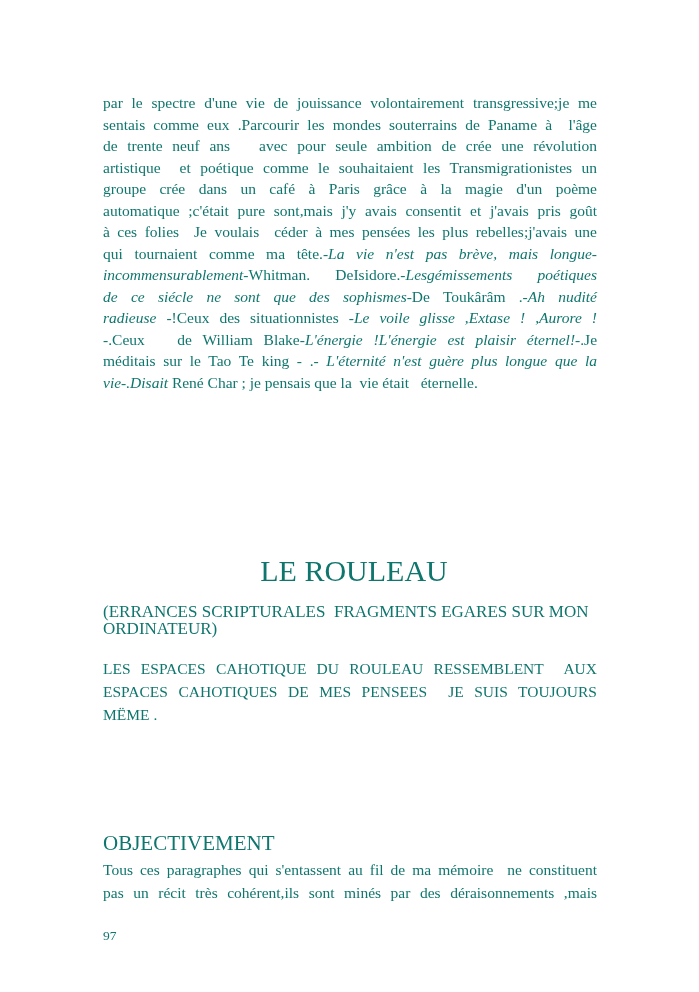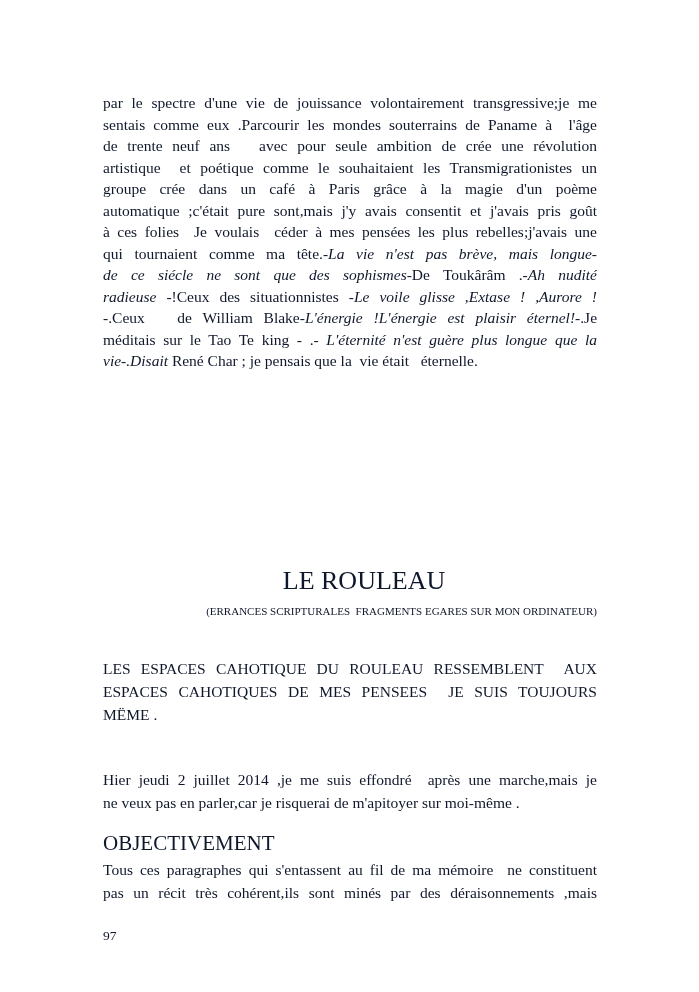--- a/index.html
+++ b/index.html
@@ -5,21 +5,21 @@
   html, body {
     margin: 0;
     padding: 0;
     background: #ffffff;
   }
   .page {
     position: relative;
     width: 699px;
     height: 992px;
     background: #ffffff;
-    color: #0f172a;
+    color: #0f766e;
     font-family: "Liberation Serif", "DejaVu Serif", serif;
     overflow: hidden;
   }
   .col {
     position: absolute;
     left: 103px;
     width: 494px;
   }
   .para {
     font-size: 15.5px;
@@ -33,31 +33,31 @@
     text-align: left;
     text-align-last: left;
   }
   .it {
     font-style: italic;
     font-family: Liberation Serif, serif;
   }
   .p1 { top: 92px;  line-height: 21.5px; }
   .chapter-title {
     top: 549px;
-    margin: 14px;
-    font-size: 26px;
+    margin: 4px;
+    font-size: 30px;
     font-weight: normal;
     line-height: 36px;
     text-align: center;
   }
   .chapter-subtitle {
     top: 603px;
-    font-size: 11px;
+    font-size: 17px;
     line-height: 17px;
-    text-align: right;
+    text-align: left;
   }
   .p2 { top: 657px; line-height: 23px; }
   .p3 { top: 768px; line-height: 23px; }
   .section-heading {
     top: 832px;
     font-size: 21px;
     line-height: 22px;
     text-align: left;
   }
   .p4 { top: 858px; line-height: 23px; }
@@ -76,41 +76,38 @@
 
   <div class="col para p1">
       <div class="line"><span>par le spectre d'une vie de jouissance volontairement transgressive;je me</span></div>
       <div class="line"><span>sentais comme eux .Parcourir les mondes souterrains de Paname à&nbsp; l'âge</span></div>
       <div class="line"><span>de trente neuf ans&nbsp;&nbsp; avec pour seule ambition de crée une révolution</span></div>
       <div class="line"><span>artistique&nbsp; et poétique comme le souhaitaient les Transmigrationistes un</span></div>
       <div class="line"><span>groupe crée dans un café à Paris grâce à la magie d'un poème</span></div>
       <div class="line"><span>automatique ;c'était pure sont,mais j'y avais consentit et j'avais pris goût</span></div>
       <div class="line"><span>à ces folies&nbsp; Je voulais&nbsp; céder à mes pensées les plus rebelles;j'avais une</span></div>
       <div class="line"><span>qui tournaient comme ma tête.-</span><span class="it">La vie n'est pas brève, mais longue-</span></div>
+      <div class="line"><span class="it">incommensurablement-</span><span>Whitman. DeIsidore.-</span><span class="it">Lesgémissements poétiques</span></div>
       <div class="line"><span class="it">de ce siécle ne sont que des sophismes</span><span>-De Toukârâm .-</span><span class="it">Ah nudité</span></div>
       <div class="line"><span class="it">radieuse </span><span>-!Ceux des situationnistes -</span><span class="it">Le voile glisse ,Extase ! ,Aurore !</span></div>
       <div class="line"><span>-.Ceux&nbsp;&nbsp; de William Blake-</span><span class="it">L'énergie !L'énergie est plaisir éternel!</span><span>-.Je</span></div>
       <div class="line"><span>méditais sur le Tao Te king - .- </span><span class="it">L'éternité n'est guère plus longue que la</span></div>
       <div class="line last"><span class="it">vie-.Disait</span><span> René Char ; je pensais que la&nbsp; vie était&nbsp;&nbsp; éternelle.</span></div>
     </div>
 
   <h1 class="col chapter-title">LE ROULEAU</h1>
 
   <div class="col chapter-subtitle">(ERRANCES SCRIPTURALES&nbsp; FRAGMENTS EGARES SUR MON ORDINATEUR)</div>
 
   <div class="col para p2">
       <div class="line"><span>LES ESPACES CAHOTIQUE DU ROULEAU RESSEMBLENT&nbsp; AUX</span></div>
       <div class="line"><span>ESPACES CAHOTIQUES DE MES PENSEES&nbsp; JE SUIS TOUJOURS</span></div>
       <div class="line last"><span>MËME .</span></div>
     </div>
 
-  <div class="col para p3">
-      <div class="line"><span>Hier jeudi 2 juillet 2014 ,je me suis effondré&nbsp; après une marche,mais je</span></div>
-      <div class="line last"><span>ne veux pas en parler,car je risquerai de m'apitoyer sur moi-même .</span></div>
-    </div>
 
   <div class="col section-heading">OBJECTIVEMENT</div>
 
   <div class="col para p4">
       <div class="line"><span>Tous ces paragraphes qui s'entassent au fil de ma mémoire&nbsp; ne constituent</span></div>
       <div class="line"><span>pas un récit très cohérent,ils sont minés par des déraisonnements ,mais</span></div>
     </div>
 
   <div class="pagenum">97</div>
 

